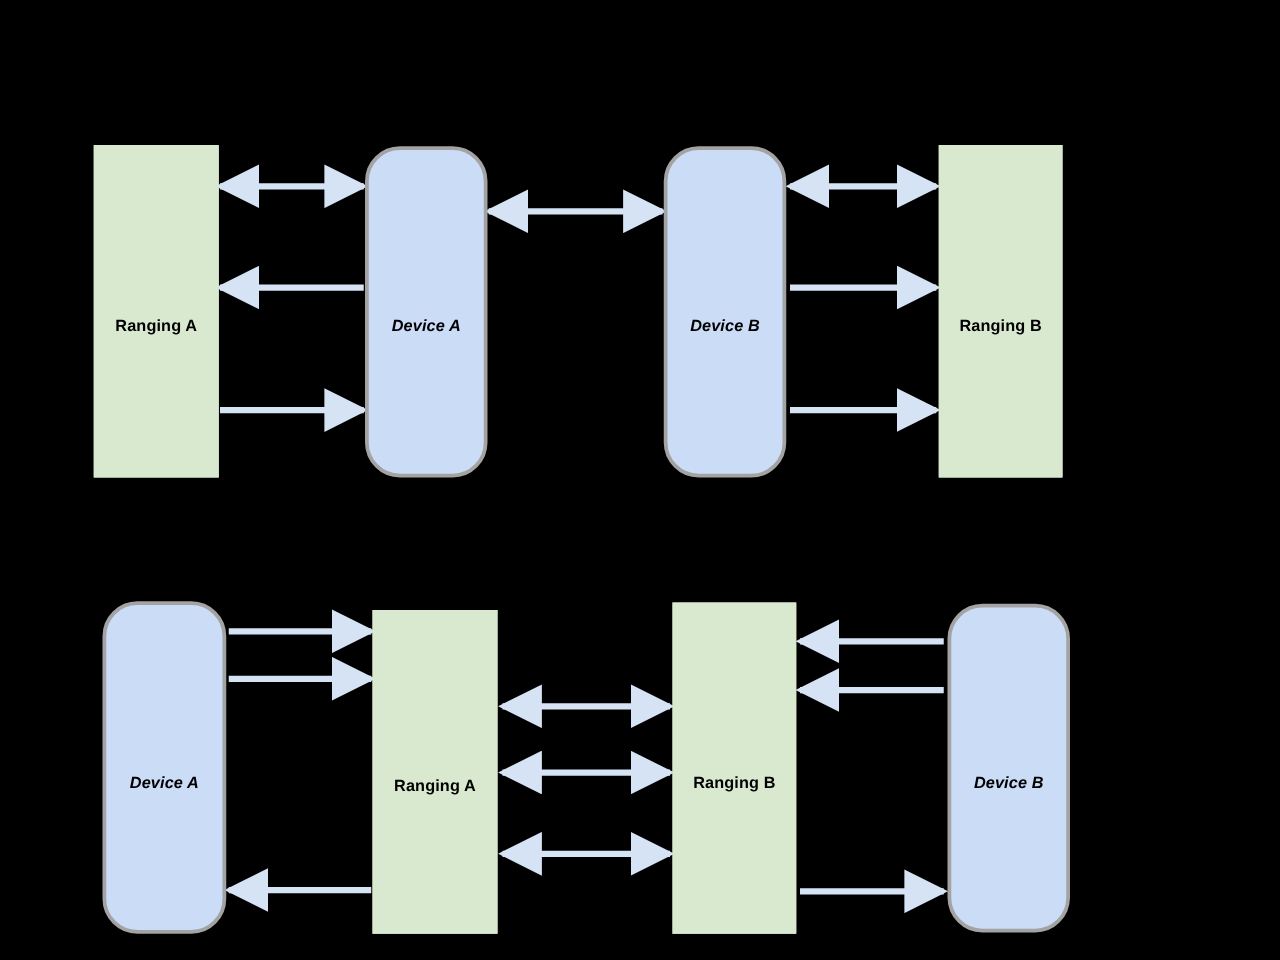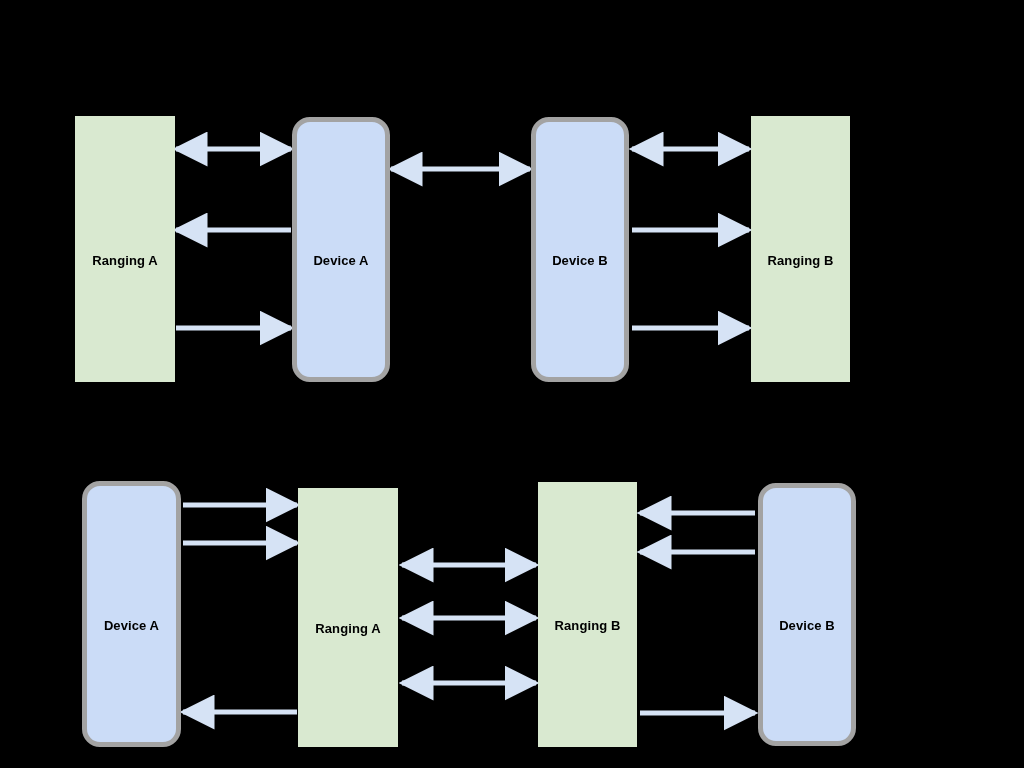--- a/index.html
+++ b/index.html
@@ -34,22 +34,23 @@
     user-select: none;
     margin-top: 23px;
   }
   .node.ranging {
     background: #d9e9d0;
     border: 1px solid #d9e9d0;
     border-radius: 0;
   }
   .node.device {
     background: #cbdcf7;
-    border: 5px solid #a3a3a3;
-    border-radius: 18px;
+    border: 3px solid #a3a3a3;
+    border-radius: 28px;
+    font-style: italic;
   }
   .edge-layer {
     position: absolute;
     left: 0;
     top: 0;
     width: 1024px;
     height: 768px;
     pointer-events: none;
   }
   .edge-hit {

